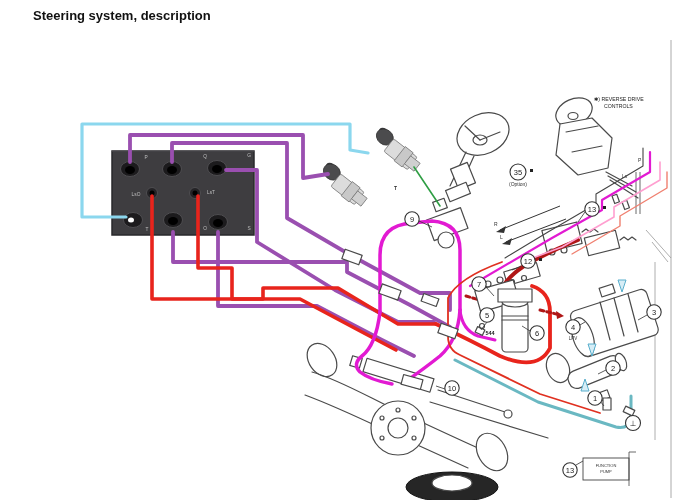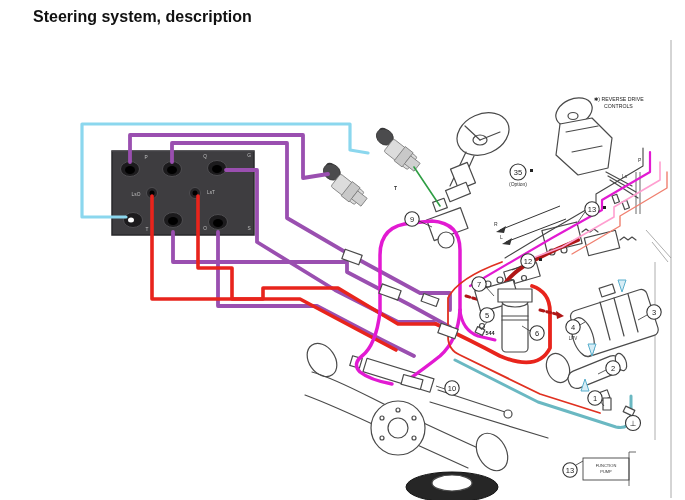--- a/index.html
+++ b/index.html
@@ -1,18 +1,18 @@
 <!DOCTYPE html>
 <html><head>
 <meta charset="utf-8">
 <style>
   html,body{margin:0;padding:0;background:#fff;}
   body{width:685px;height:500px;position:relative;overflow:hidden;
        font-family:"Liberation Sans", sans-serif;}
-  .page-title{position:absolute;left:33px;top:8px;font-size:16px;font-weight:bold;color:#111;}
+  .page-title{position:absolute;left:33px;top:8px;font-size:13px;font-weight:bold;color:#111;}
   svg text{font-family:"Liberation Sans", sans-serif;}
   .callout-circle{fill:#fff;stroke:#333;stroke-width:1.1;}
   .callout-num{font-size:7.5px;fill:#222;text-anchor:middle;}
   .tinytext{font-size:5px;fill:#333;}
   .art{stroke:#4a4a4a;fill:none;stroke-width:1.2;stroke-linejoin:round;stroke-linecap:round;}
   .artf{stroke:#4a4a4a;fill:#fff;stroke-width:1.2;stroke-linejoin:round;}
   .hose{fill:none;stroke-linejoin:round;stroke-linecap:round;}
 </style>
 </head>
 <body>

